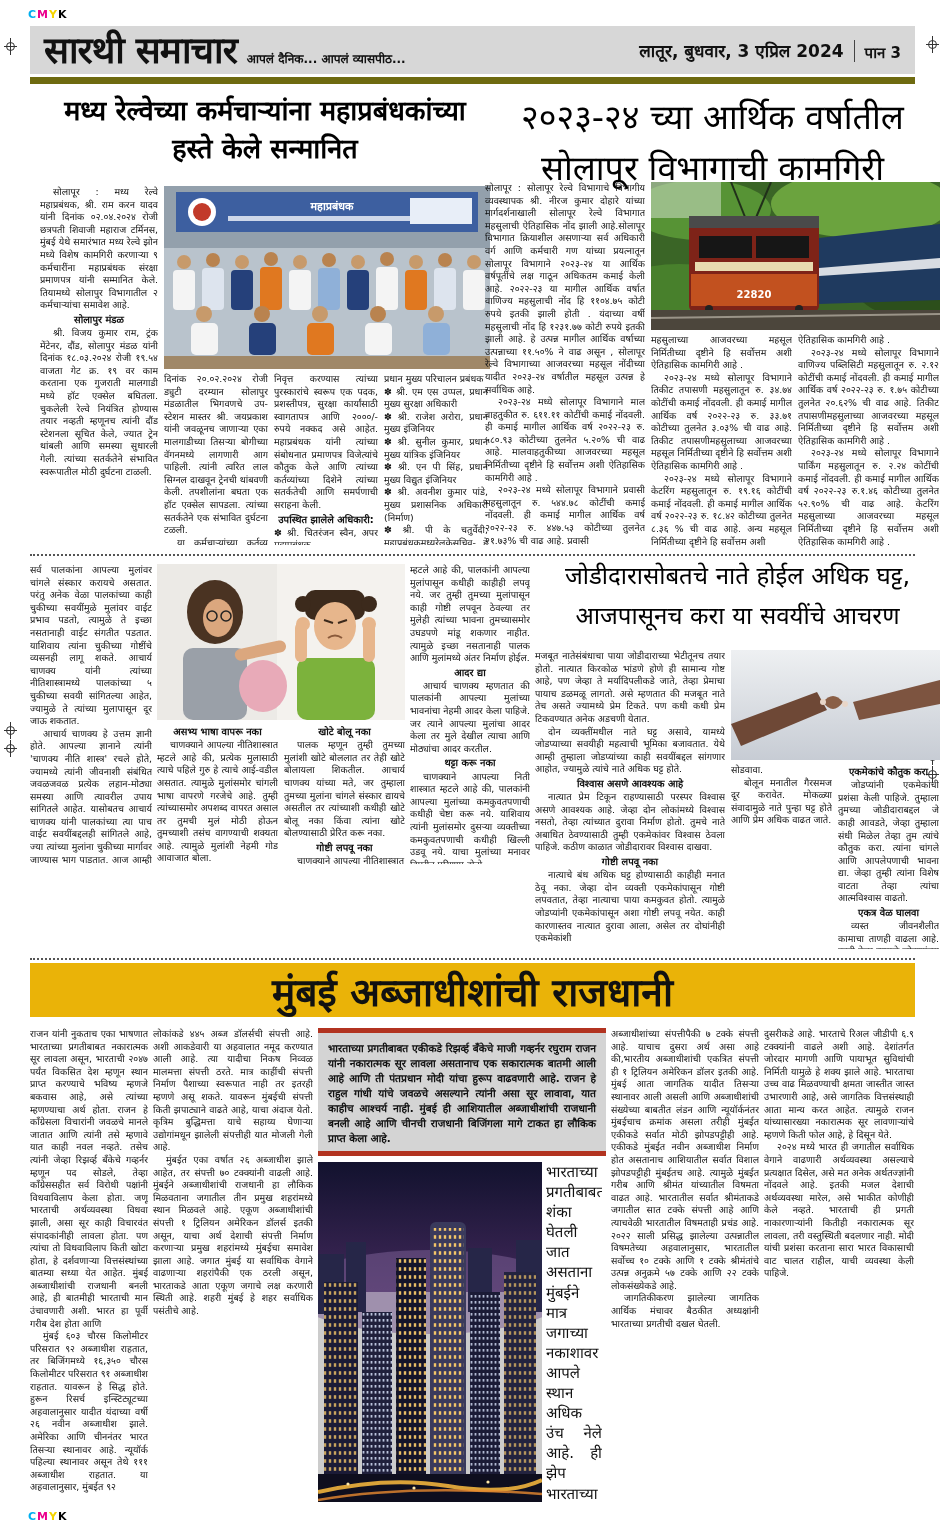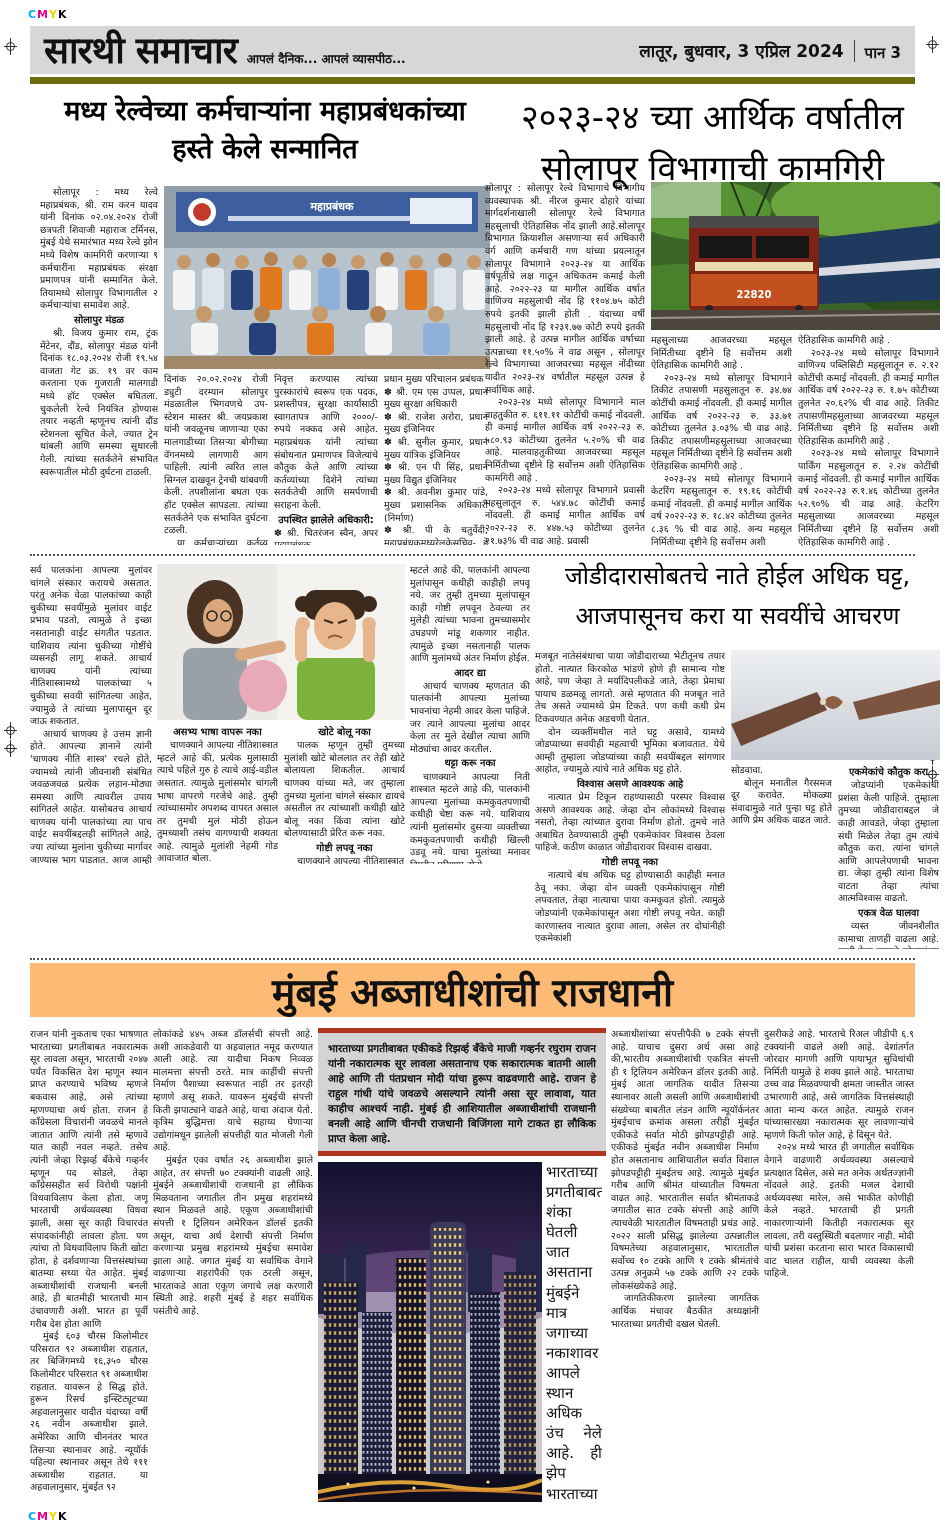--- a/index.html
+++ b/index.html
@@ -33,21 +33,21 @@
   .fi.c{text-indent:0;}
   .fi.h{text-align:center;font-weight:700;font-size:9.8px;text-indent:0;margin:1px 0;}
   .fi.b{text-indent:0;}
   
   .art{position:absolute;}
   .row{display:flex;}
   .photo{background:#ccc;overflow:hidden;flex-shrink:0;}
   .photo svg{display:block;width:100%;height:100%;}
   .dotted{position:absolute;left:30px;width:885px;border-top:2px dotted #555;height:0;}
   
-  .mum-band{position:absolute;left:30px;top:963px;width:885px;height:54px;background:#fdba74;
+  .mum-band{position:absolute;left:30px;top:963px;width:885px;height:54px;background:#eab308;
             display:flex;align-items:center;justify-content:center;}
   .hl-mum{font-size:39px;font-weight:800;}
   .introbox{background:#d4d4d4;border-top:5px solid #b23320;border-bottom:5px solid #b23320;
             padding:8px 10px;box-sizing:border-box;font-weight:700;font-size:10.4px;line-height:1.45;
             text-align:justify;overflow:hidden;}
 </style>
 </head>
 <body>
 
 <div class="page">

